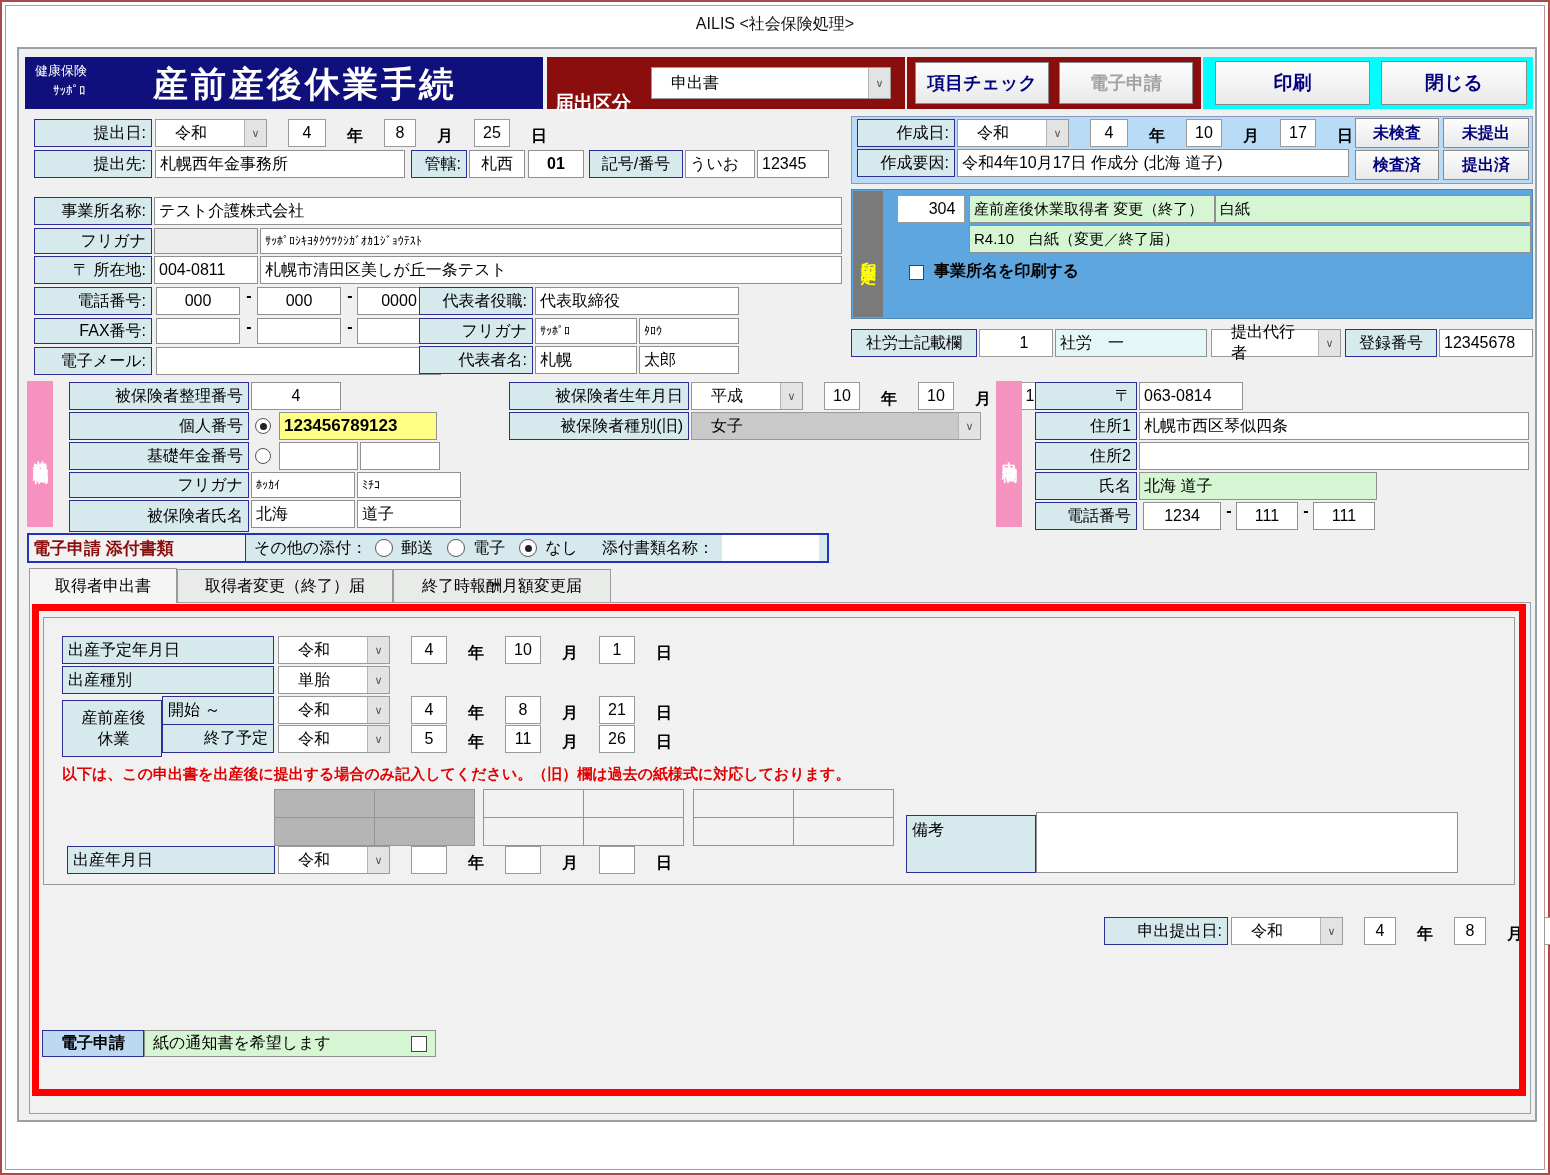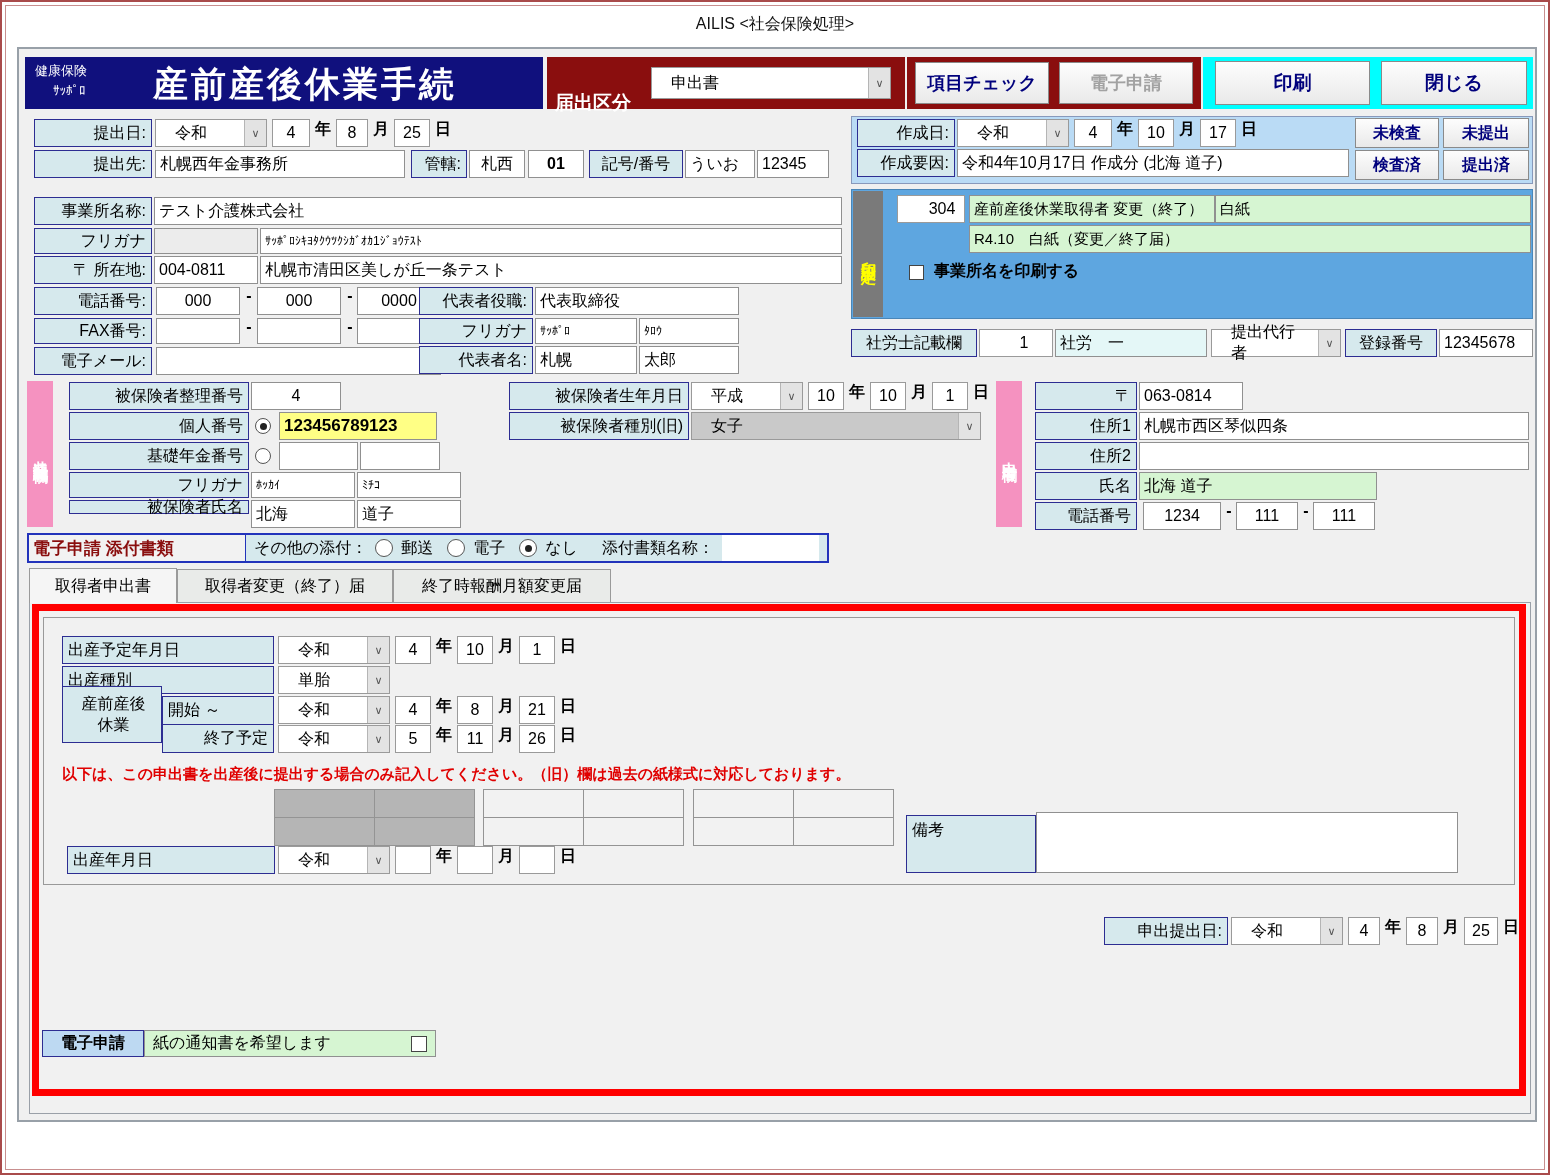--- a/index.html
+++ b/index.html
@@ -13,21 +13,21 @@
   .lbl{background:#d6e9ed;border:1px solid #2d2d92;display:flex;align-items:center;justify-content:flex-end;padding:0 5px;}
   .lbl.left{justify-content:flex-start;}
   .lbl.center{justify-content:center;}
   .fld{background:#fff;border:1px solid #909090;display:flex;align-items:center;padding:0 4px;overflow:hidden;white-space:nowrap;}
   .fld.center{justify-content:center;padding:0;}
   .fld.gray{background:#ececec;}
   .fld.green{background:#d6f5d2;}
   .fld.yellow{background:#ffff85;font-weight:bold;font-size:17px;}
   .fld.lightcyan{background:#e4f7f7;}
   .kana{font-size:12px;}
-  .drow{display:flex;align-items:flex-start;height:28px;gap:5px;}
+  .drow{display:flex;align-items:flex-end;height:28px;gap:21px;}
   .nb{width:36px;height:28px;background:#fff;border:1px solid #9a9a9a;display:flex;align-items:center;justify-content:center;box-sizing:border-box;flex:none;}
   .unit{font-weight:bold;}
   .cmb{display:flex;height:28px;border:1px solid #9a9a9a;background:#fff;box-sizing:border-box;flex:none;}
   .cmb .cv{min-width:50px;padding:0 19px;display:flex;align-items:center;}
   .cmb .ca{width:21px;background:#e3e3e3;border-left:1px solid #b5b5b5;display:flex;align-items:center;justify-content:center;font-size:11px;color:#555;flex:none;}
   .btn{background:linear-gradient(#fdfdfd,#e9e9e9);border:1px solid #8a8a8a;display:flex;align-items:center;justify-content:center;color:#00007c;font-weight:bold;cursor:default;}
   .btn.disabled{color:#a2a2a2;}
   .radio{width:16px;height:16px;border-radius:50%;border:1px solid #555;background:#fff;display:inline-flex;align-items:center;justify-content:center;flex:none;}
   .radio.checked::after{content:"";width:7px;height:7px;border-radius:50%;background:#222;}
   .chk{width:15px;height:15px;border:1px solid #444;background:#fff;flex:none;}
@@ -170,21 +170,21 @@
     <div class="lbl abs" style="left:50px;top:363px;width:180px;height:28px;">個人番号</div>
     <div class="radio checked abs" style="left:236px;top:369px;"></div>
     <div class="fld abs yellow" style="left:260px;top:363px;width:158px;height:28px;">123456789123</div>
     <div class="lbl abs" style="left:50px;top:393px;width:180px;height:28px;">基礎年金番号</div>
     <div class="radio abs" style="left:236px;top:399px;"></div>
     <div class="fld abs" style="left:260px;top:393px;width:79px;height:28px;"></div>
     <div class="fld abs" style="left:341px;top:393px;width:80px;height:28px;"></div>
     <div class="lbl abs" style="left:50px;top:423px;width:180px;height:26px;">フリガナ</div>
     <div class="fld abs kana" style="left:232px;top:423px;width:104px;height:26px;">ﾎｯｶｲ</div>
     <div class="fld abs kana" style="left:338px;top:423px;width:104px;height:26px;">ﾐﾁｺ</div>
-    <div class="lbl abs" style="left:50px;top:451px;width:180px;height:14px;">被保険者氏名</div>
+    <div class="lbl abs" style="left:50px;top:451px;width:180px;height:32px;">被保険者氏名</div>
     <div class="fld abs" style="left:232px;top:451px;width:104px;height:28px;">北海</div>
     <div class="fld abs" style="left:338px;top:451px;width:104px;height:28px;">道子</div>
 
     <div class="lbl abs" style="left:490px;top:333px;width:180px;height:28px;">被保険者生年月日</div>
     <div class="drow abs" style="left:672px;top:333px;">
       <span class="cmb">
           <span class="cv">平成</span>
           <span class="ca">∨</span>
         </span>
       <span class="nb">10</span>
@@ -249,21 +249,21 @@
         <span class="nb">10</span>
           <span class="unit">月</span>
         <span class="nb">1</span>
           <span class="unit">日</span>
       </div>
       <div class="lbl abs left" style="left:18px;top:48px;width:212px;height:28px;">出産種別</div>
       <div class="cmb abs" style="left:234px;top:48px;">
         <span class="cv">単胎</span>
         <span class="ca">∨</span>
       </div>
-      <div class="lbl abs center" style="left:18px;top:68px;width:100px;height:57px;flex-direction:column;line-height:1.3;padding-left:8px;">
+      <div class="lbl abs center" style="left:18px;top:82px;width:100px;height:57px;flex-direction:column;line-height:1.3;padding-left:8px;">
         <span>産前産後</span>
         <span>休業</span>
       </div>
       <div class="lbl abs left" style="left:118px;top:78px;width:112px;height:29px;">開始 ～</div>
       <div class="lbl abs" style="left:118px;top:106px;width:112px;height:29px;">終了予定</div>
       <div class="drow abs" style="left:234px;top:78px;">
         <span class="cmb">
             <span class="cv">令和</span>
             <span class="ca">∨</span>
           </span>

